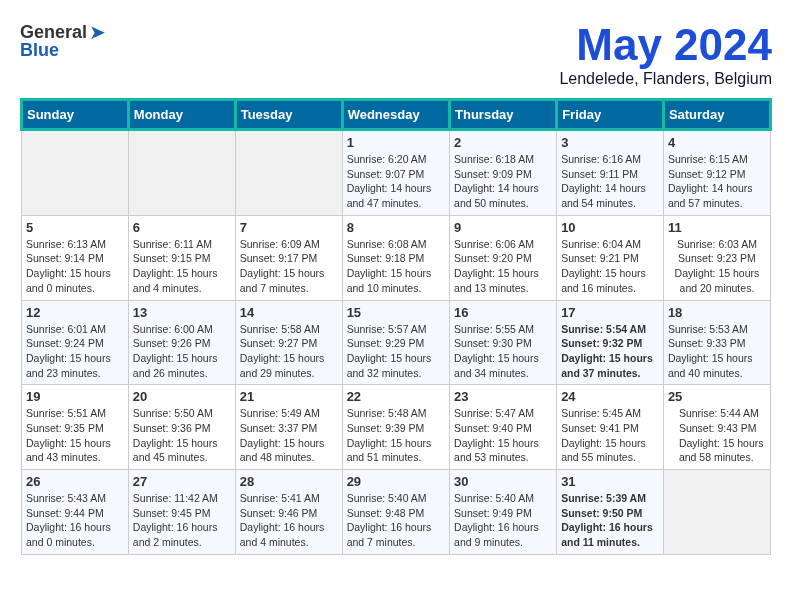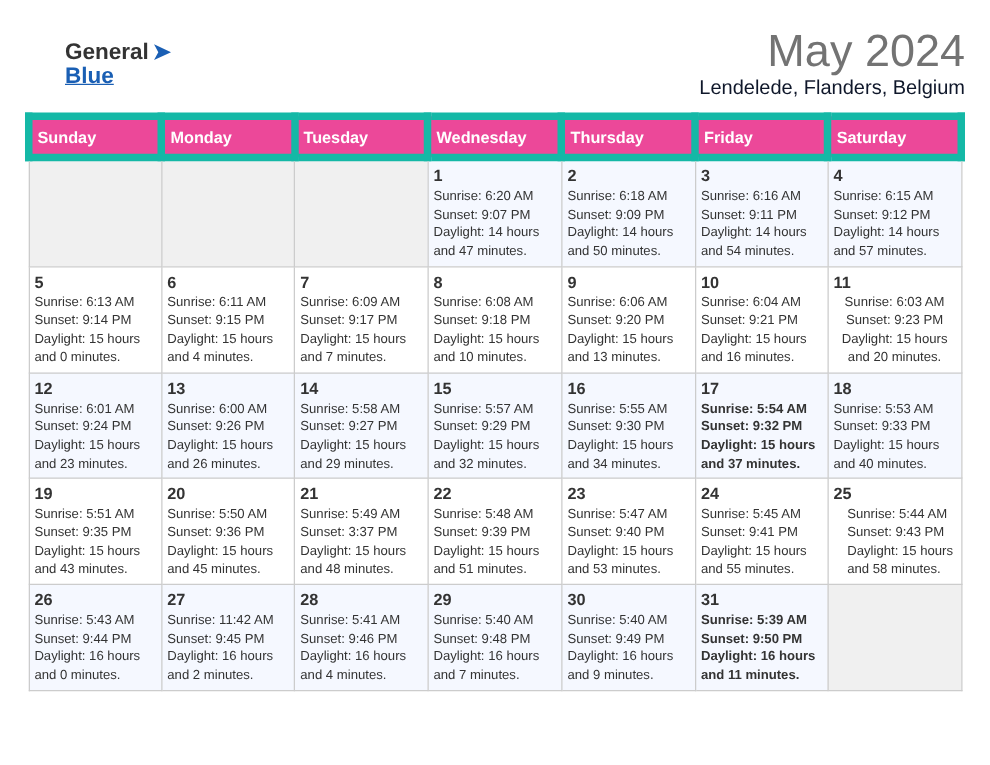--- a/index.html
+++ b/index.html
@@ -6,64 +6,62 @@
     body {
       font-family: Arial, sans-serif;
       background: #fff;
       width: 792px;
       min-height: 612px;
       padding: 20px;
     }
     .header {
       display: flex;
       justify-content: space-between;
-      align-items: center;
+      align-items: flex-start;
       margin-bottom: 10px;
-      margin-left: 32px;
     }
     .logo {
       display: flex;
       align-items: center;
       gap: 4px;
     }
     .logo-text-general {
       font-size: 18px;
       font-weight: bold;
       color: #333;
     }
     .logo-text-blue {
       font-size: 18px;
       font-weight: bold;
       color: #1a5fb4;
-      text-decoration: underline;
     }
     .title-block {
       text-align: right;
     }
     .month-title {
-      font-size: 36px;
-      font-weight: normal;
-      color: #737373;
+      font-size: 44px;
+      font-weight: bold;
+      color: #1d4ed8;
     }
     .location-title {
       font-size: 16px;
       color: #0f172a;
     }
     table {
       width: 100%;
       border-collapse: collapse;
     }
     thead tr th {
-      background-color: #ec4899;
+      background-color: #0369a1;
       color: #fff;
       font-size: 13px;
       font-weight: bold;
       padding: 6px 4px;
       text-align: left;
-      border: 6px solid #14b8a6;
+      border: 3px solid #14b8a6;
     }
     tbody tr td {
       border: 1px solid #ccc;
       vertical-align: top;
       width: 108px;
       min-height: 80px;
       padding: 4px;
       font-size: 10.5px;
       color: #333;
       background: #fff;

